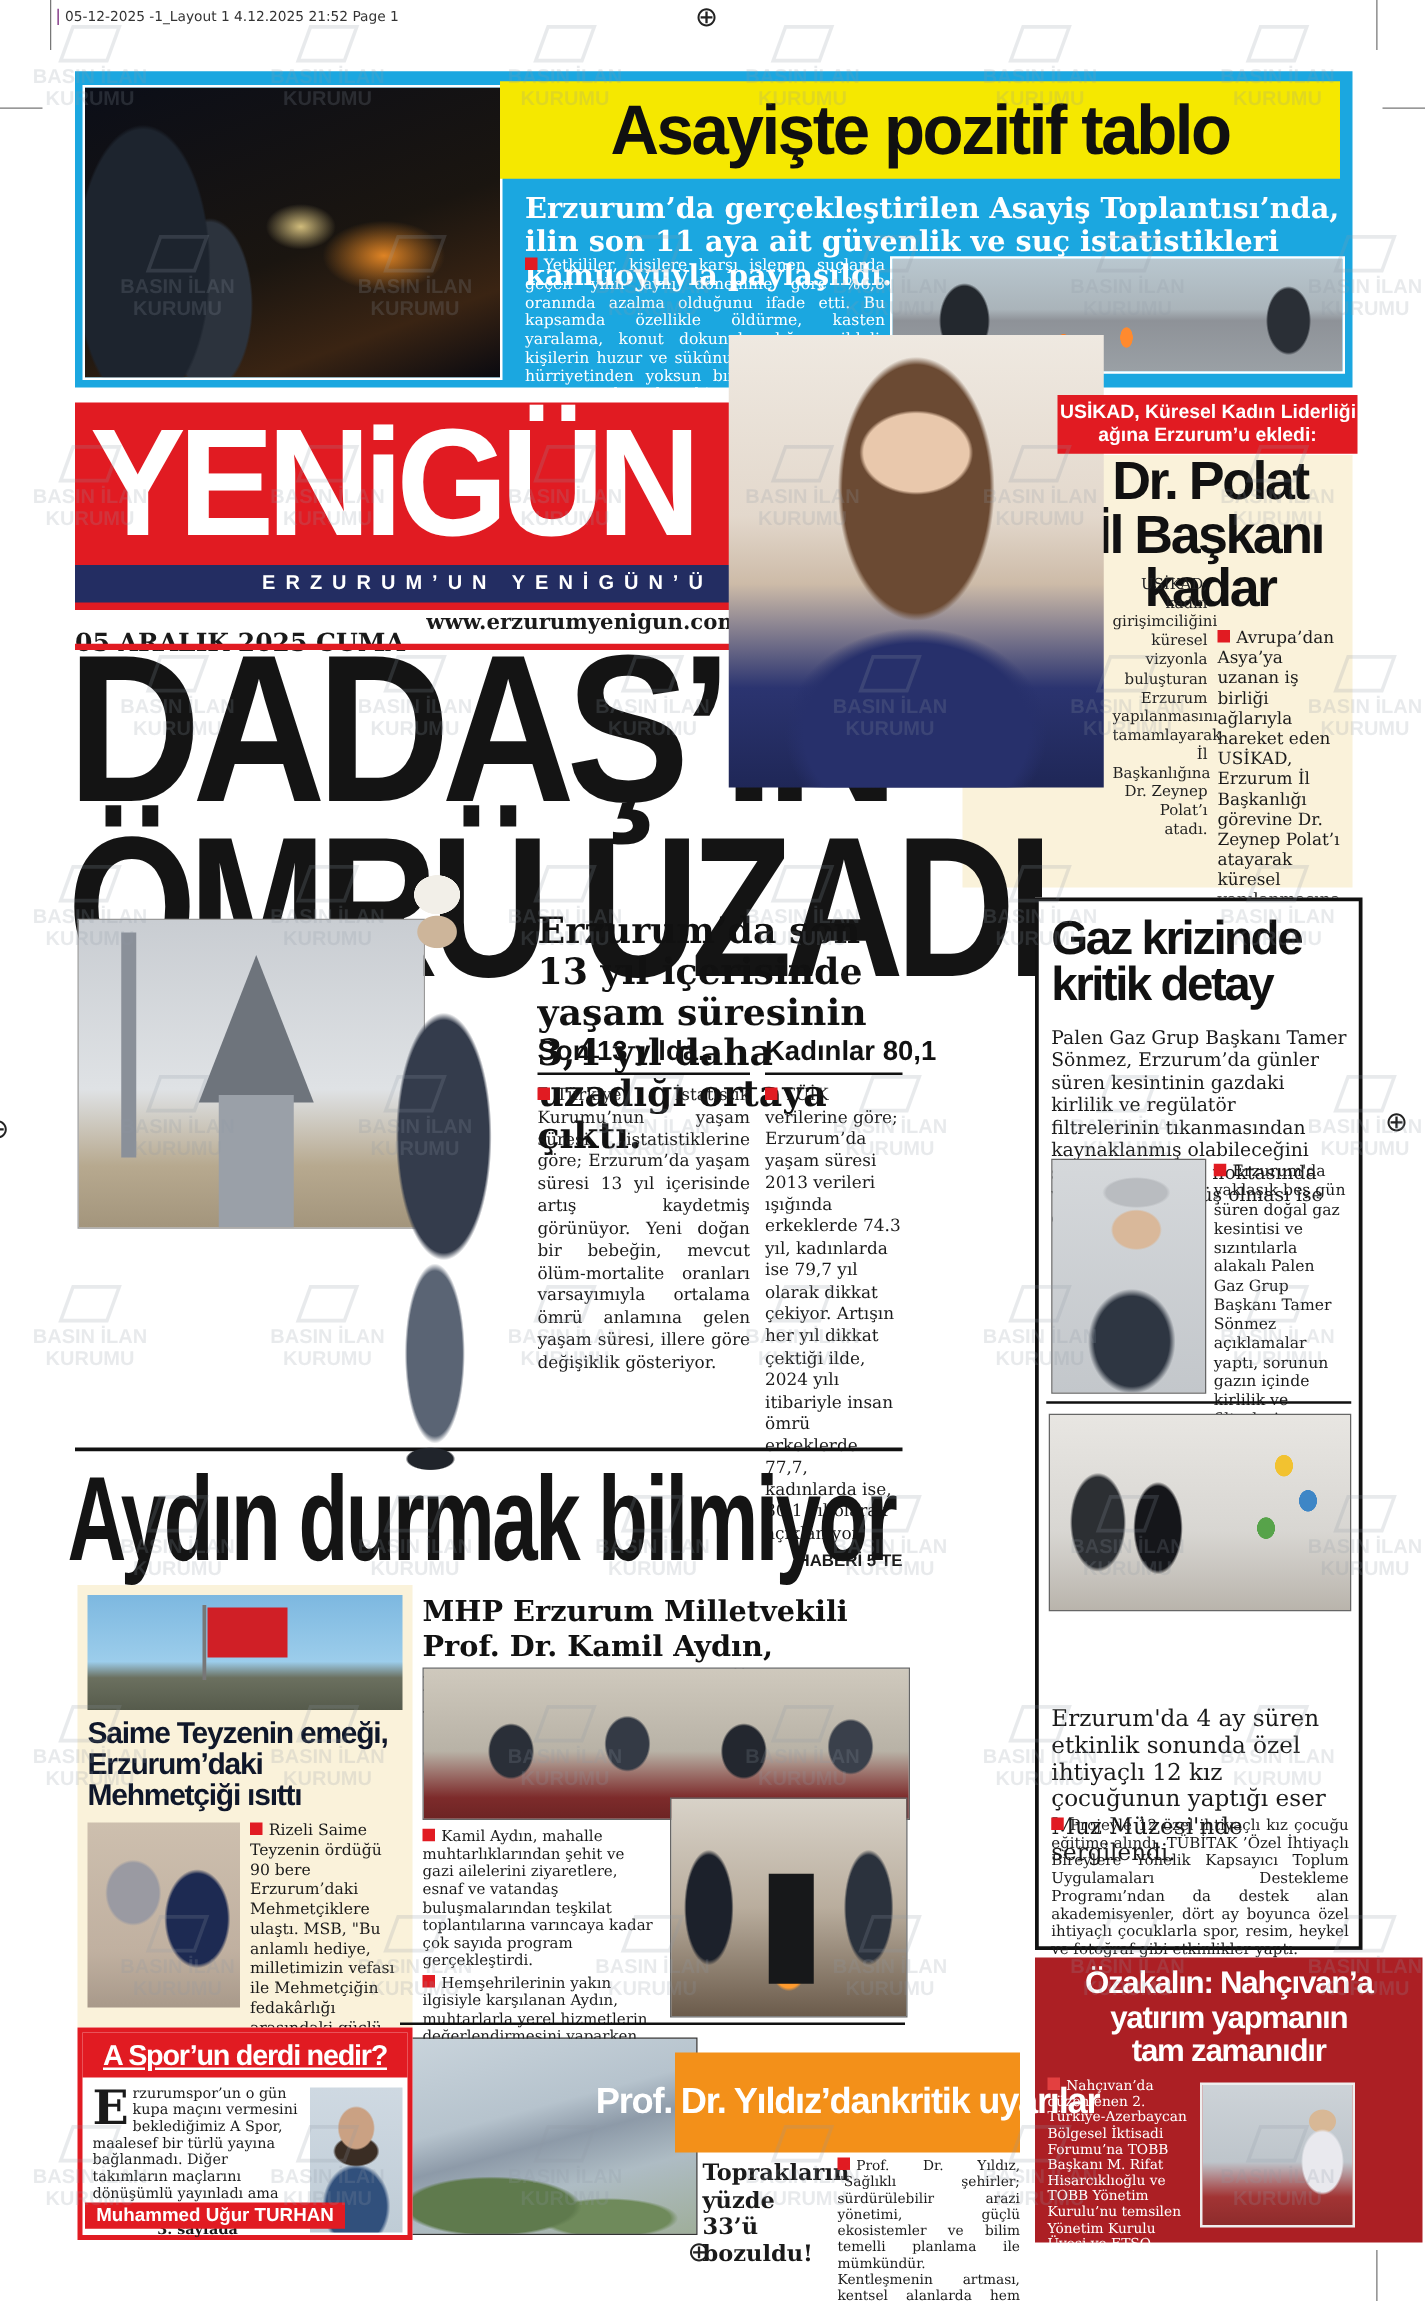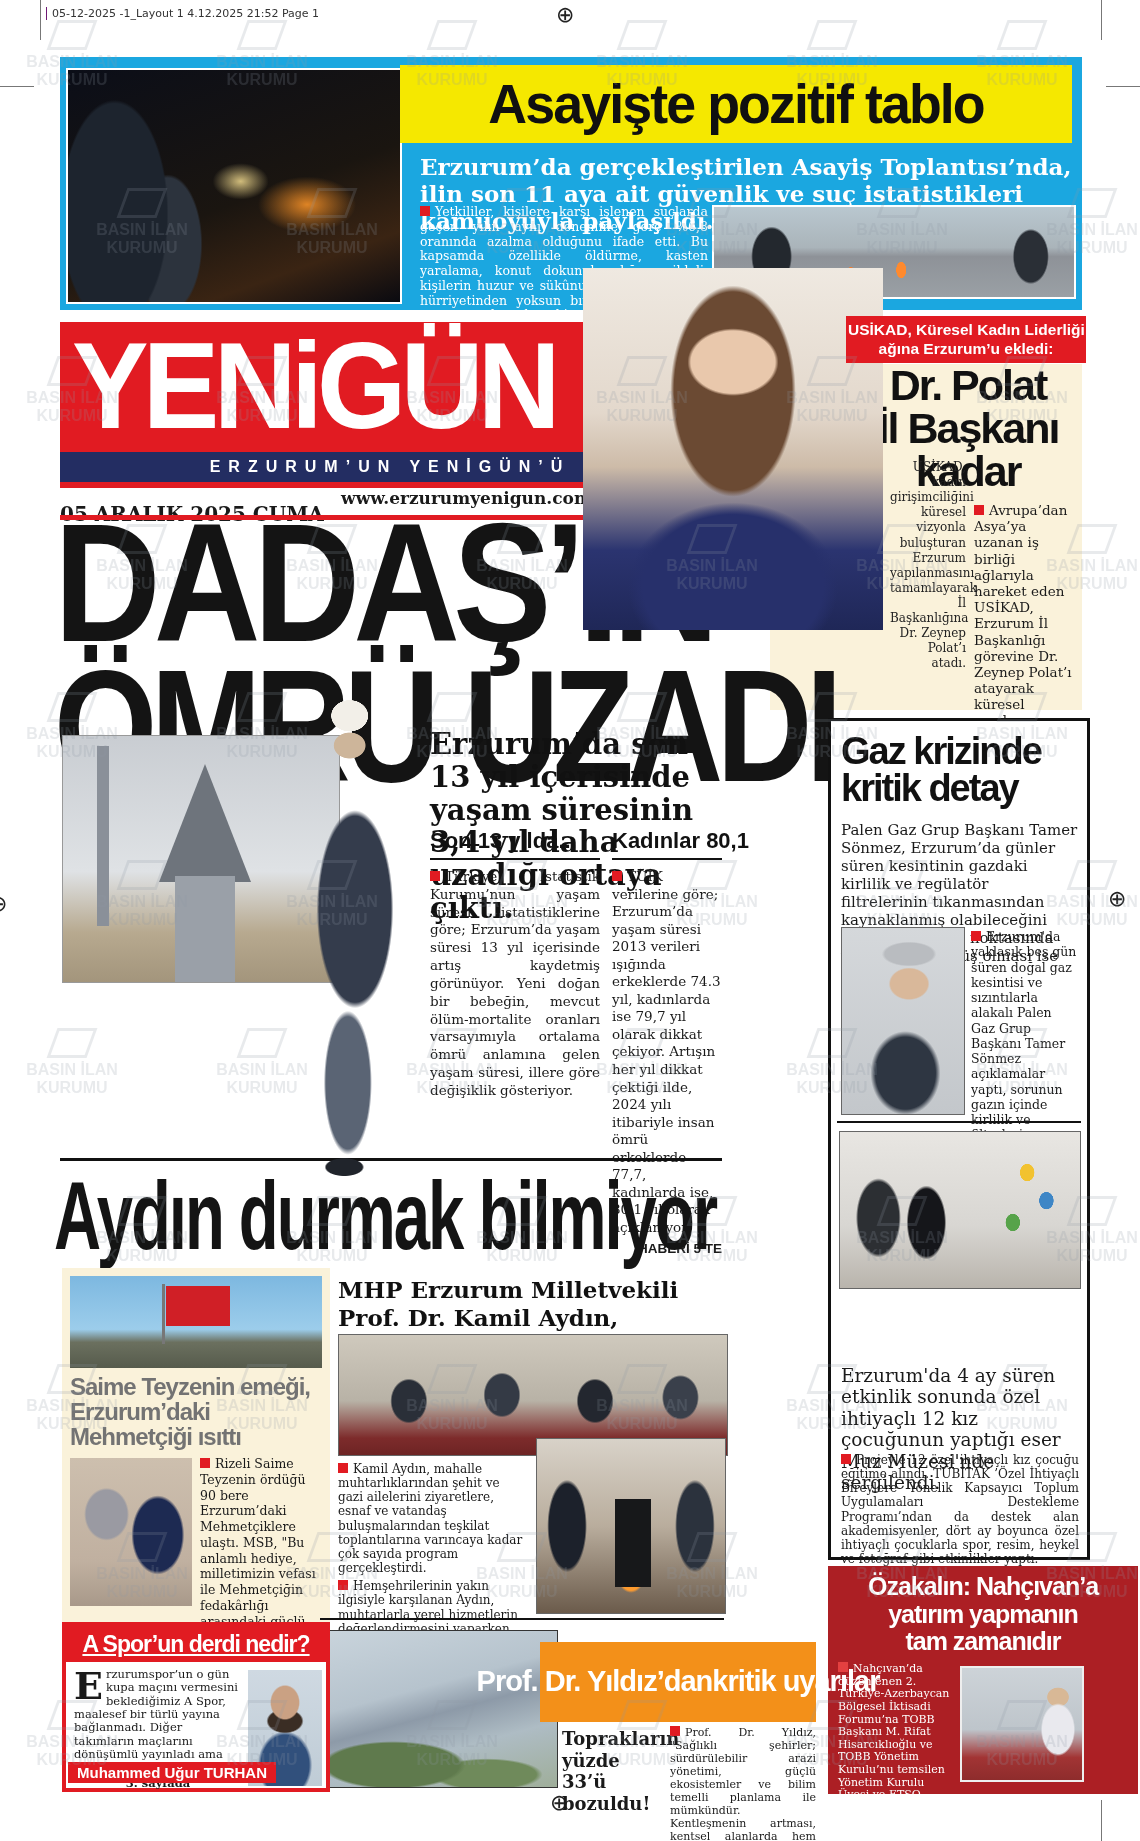--- a/index.html
+++ b/index.html
@@ -108,21 +108,21 @@
 
   
   .h2{left:54px;top:1168px;font:900 96px/1 "Liberation Sans",sans-serif;color:#141414;
       letter-spacing:-3px;white-space:nowrap;transform:scaleX(.68);transform-origin:left;}
   .saime{left:62px;top:1268px;width:268px;height:354px;background:#faf2da;}
   .s-flag{position:absolute;left:8px;top:8px;width:252px;height:92px;overflow:hidden;
       background:linear-gradient(180deg,#7db8e0 0%,#9ccdeb 58%,#6b705f 72%,#565b4c 100%);}
   .s-flag .fl{position:absolute;left:96px;top:10px;width:64px;height:40px;background:#d01f26;}
   .s-flag .pole{position:absolute;left:92px;top:8px;width:3px;height:60px;background:#777;}
   .s-head{position:absolute;left:8px;top:106px;width:254px;}
-  .s-head div{font:900 24px/1.05 "Liberation Sans",sans-serif;letter-spacing:-1px;color:#737373;white-space:nowrap;}
+  .s-head div{font:900 24px/1.05 "Liberation Sans",sans-serif;letter-spacing:-1px;color:#0f172a;white-space:nowrap;}
   .s-photo{position:absolute;left:8px;top:190px;width:122px;height:148px;
       background:
         radial-gradient(34px 40px at 30% 38%, #9a9aa2 60%, transparent 66%),
         radial-gradient(40px 60px at 72% 52%, #1d2a52 60%, transparent 66%),
         linear-gradient(180deg,#cdbfae 0%,#c0b0a0 70%,#a8998a 100%);}
   .s-body{position:absolute;left:138px;top:188px;width:124px;font:12.5px/1.26 "DejaVu Serif",serif;}
   .a-deck{left:338px;top:1276px;width:388px;font:600 23px/1.22 "DejaVu Serif",serif;color:#111;}
   .a-group{left:338px;top:1334px;width:388px;height:120px;border:1px solid #666;
       background:
         radial-gradient(28px 34px at 18% 55%, #2a2f38 60%, transparent 66%),

